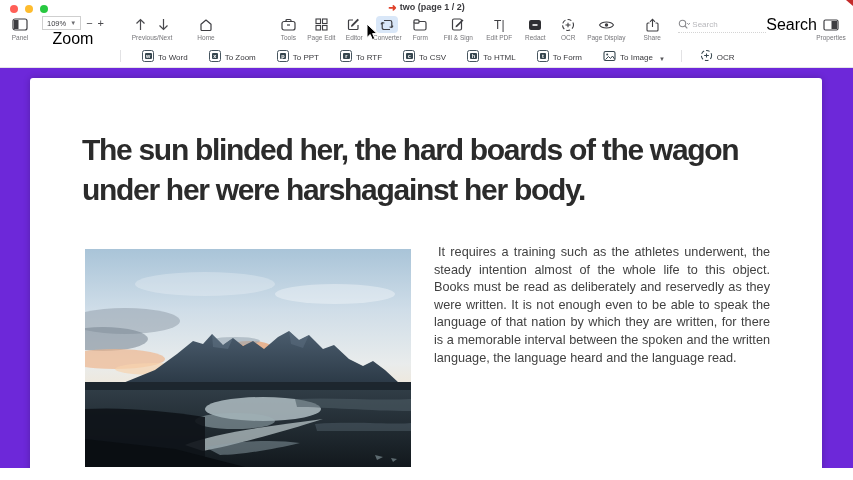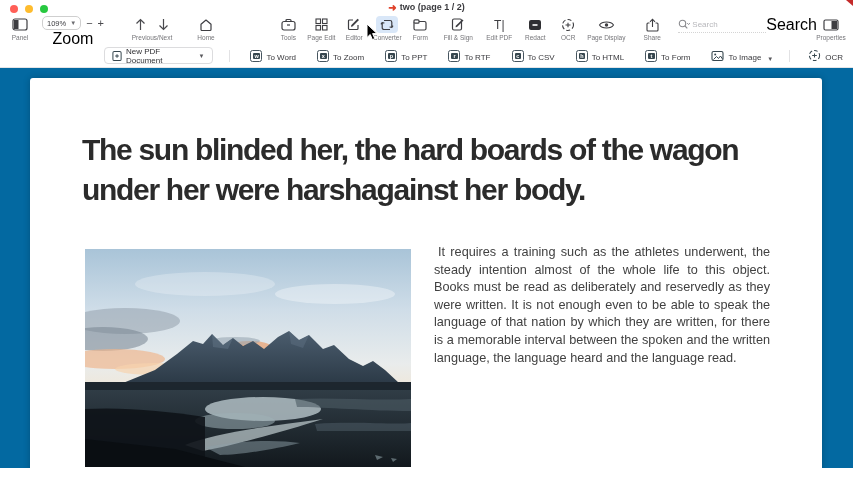--- a/index.html
+++ b/index.html
@@ -24,21 +24,21 @@
   
   .toolbar { display: flex; align-items: flex-start; height: 30px; padding: 2px 6px 0 6px; }
   .titem { display:flex; flex-direction:column; align-items:center; min-width:28px; }
   .titem .ic { height: 17px; display:flex; align-items:center; justify-content:center; color:#3e3e42; }
   .titem .lbl { font-size: 6.5px; color:#757579; margin-top:1px; white-space:nowrap; }
   .ic svg { display:block; }
   .hl { background:#d9e7f8; border-radius:4px; padding:1px 4px; }
 
   .zoom-group { display:flex; flex-direction:column; align-items:center; margin-left:8px; }
   .zoom-row { display:flex; align-items:center; gap:5px; }
-  .zoom-box { border:1px solid #cfcfcf; border-radius:5px; font-size:7.5px; color:#3c3c40;
+  .zoom-box { border:1px solid #cfcfcf; border-radius:0; font-size:7.5px; color:#3c3c40;
     padding:1px 4px; display:flex; align-items:center; gap:4px; height:14px; }
   .zoom-chev { font-size:6px; color:#6d6d71; }
   .zbtn { font-size:11px; color:#4a4a4e; line-height:12px; }
 
   .spacer-a { width:62px; } .spacer-b { width:48px; }
   .gap33 { margin-left:5px; }
 
   .search-group { display:flex; flex-direction:row; align-items:center; margin-left:12px; }
   .search-field { display:flex; align-items:center; gap:2px; width:88px;
     border-bottom:1px dotted #d4d4d4; height:15px; color:#a8a8ac; }
@@ -53,21 +53,21 @@
     padding:2px 7px; font-size:8px; color:#2f2f33; height:17px; }
   .cv-chev { font-size:6px; color:#58585c; margin-left:2px; }
   .cv-item { display:flex; align-items:flex-end; gap:4px; font-size:8px; color:#38383c; margin-left:21px; white-space:nowrap; }
   .cv-sep { width:1px; height:12px; background:#e2e2e4; margin-left:16px; }
   .badge { position:relative; width:12px; height:12px; border:1px solid #46555f; border-radius:2.5px; }
   .badge b { position:absolute; left:2px; bottom:1.5px; width:6.5px; height:6.5px; background:#37474f;
     border-radius:1px; color:#fff; font-size:5.5px; line-height:6.5px; text-align:center; font-weight:bold; }
   .cv-item.ocr { margin-left:18px; }
 
   
-  .docarea { position:relative; height:400px; background:#0369a1; overflow:hidden; }
+  .docarea { position:relative; height:400px; background:#6d28d9; overflow:hidden; }
   .page { position:absolute; left:30px; top:10px; width:792px; height:500px; background:#fff;
     border-radius:3px 3px 0 0; box-shadow:0 0 7px rgba(0,0,0,0.22); }
   .heading { position:absolute; left:52px; top:52px; width:700px;
     font-size:30px; font-weight:bold; letter-spacing:-1.3px; line-height:40px; color:#2b2b2b; }
   .doc-image { position:absolute; left:55px; top:171px; width:326px; height:218px; overflow:hidden; }
   .doc-image svg { display:block; }
   .text-col { position:absolute; left:404px; top:166px; width:336px;
     font-size:12.7px; line-height:17.6px; color:#414141; text-align:justify; }
   .text-col p + p { margin-top:12px; }
   .text-col p.indent { text-indent:4px; }
@@ -278,28 +278,20 @@
         <svg width="16" height="12" viewBox="0 0 16 12">
             <rect x="1" y="1" width="14" height="10" rx="1.5" fill="none" stroke="#3e3e42" stroke-width="1.2"></rect>
             <rect x="8.5" y="2" width="5.5" height="8" fill="#3e3e42"></rect>
           </svg>
       </span>
       <span class="lbl">Properties</span>
     </div>
   </div>
 
   <div class="convertbar">
-    <div class="cv-new">
-      <svg width="11" height="12" viewBox="0 0 11 12">
-          <rect x="1" y="1" width="9" height="10" rx="1.5" fill="none" stroke="#37474f" stroke-width="1.1"></rect>
-          <path d="M5.5 4 v4 M3.5 6 h4" stroke="#37474f" stroke-width="1.1"></path>
-        </svg>
-      <span>New PDF Document</span>
-      <span class="cv-chev">▼</span>
-    </div>
 
     <div class="cv-sep"></div>
 
     <div class="cv-item">
       <span class="badge">
           <b>w</b>
         </span>
       <span>To Word</span>
     </div>
     <div class="cv-item">

